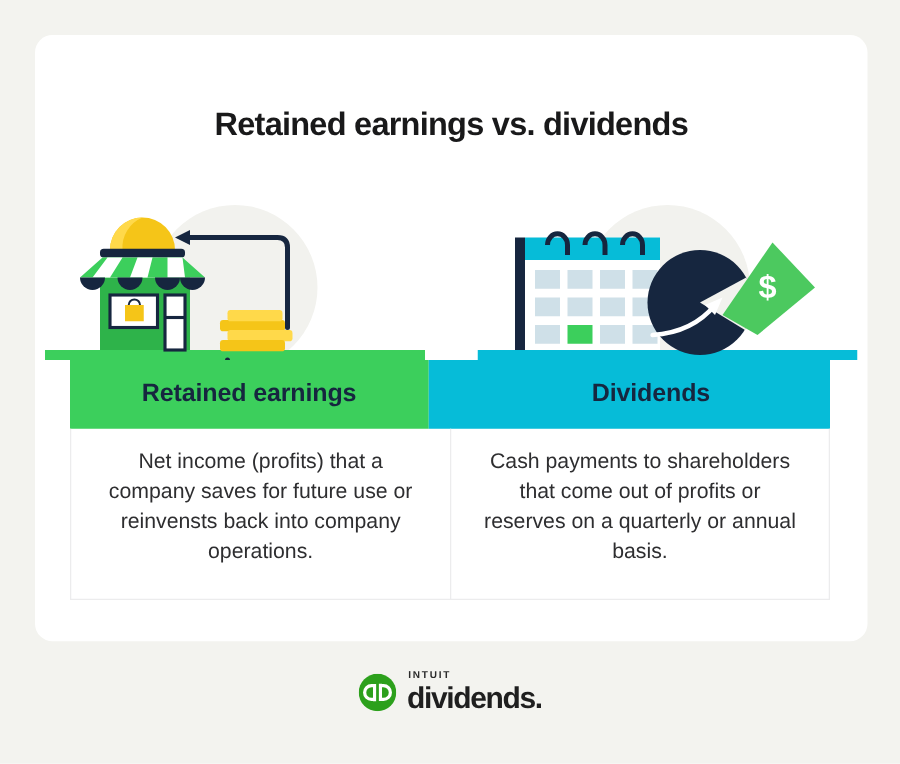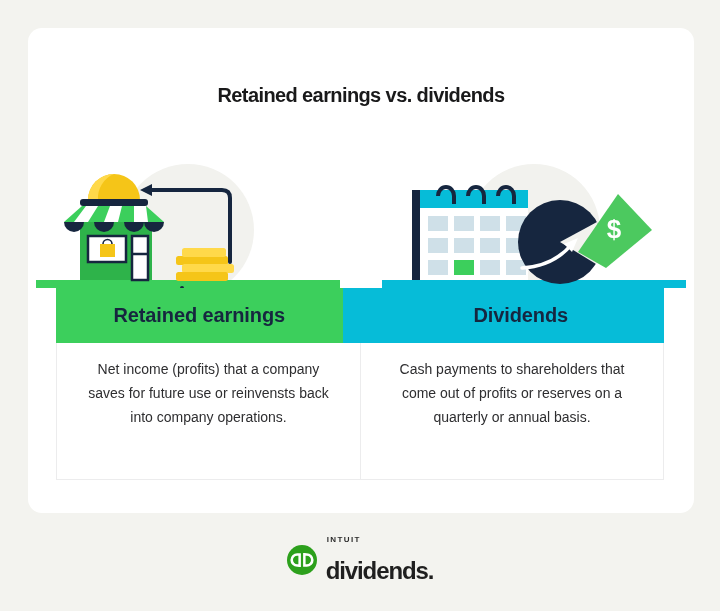--- a/index.html
+++ b/index.html
@@ -32,21 +32,21 @@
     border-radius: 14px;
   }
 
   
   .title {
     position: absolute;
     left: 0;
     top: 56px;
     width: 666px;
     text-align: center;
-    font-size: 20px;
+    font-size: 26px;
     font-weight: bold;
     letter-spacing: -0.6px;
     color: #19191a;
   }
 
   
   .illus-row {
     position: absolute;
     left: 0;
     top: 128px;
@@ -93,21 +93,21 @@
     display: flex;
     height: 137px;
   }
   .td {
     flex: 1 1 50%;
     box-sizing: border-box;
     border: 1px solid #ececed;
     border-top: none;
     padding: 14px 26px 0 26px;
     text-align: center;
-    font-size: 14px;
+    font-size: 17px;
     line-height: 24px;
     color: #2e2e30;
   }
   .td.left  { border-right: none; }
 
   
   .footer {
     position: absolute;
     left: 0;
     top: 536px;
@@ -121,21 +121,21 @@
   .wordmark {
     display: flex;
     flex-direction: column;
     line-height: 1;
   }
   .wordmark .intuit {
     font-size: 8px;
     font-weight: bold;
     letter-spacing: 1.4px;
     color: #2b2b2b;
-    margin-bottom: 15px;
+    margin-bottom: 3px;
     margin-left: 1px;
   }
   .wordmark .quickbooks {
     font-size: 24px;
     font-weight: bold;
     letter-spacing: -1.1px;
     color: #1f1f1f;
   }
 </style>
 </head>

